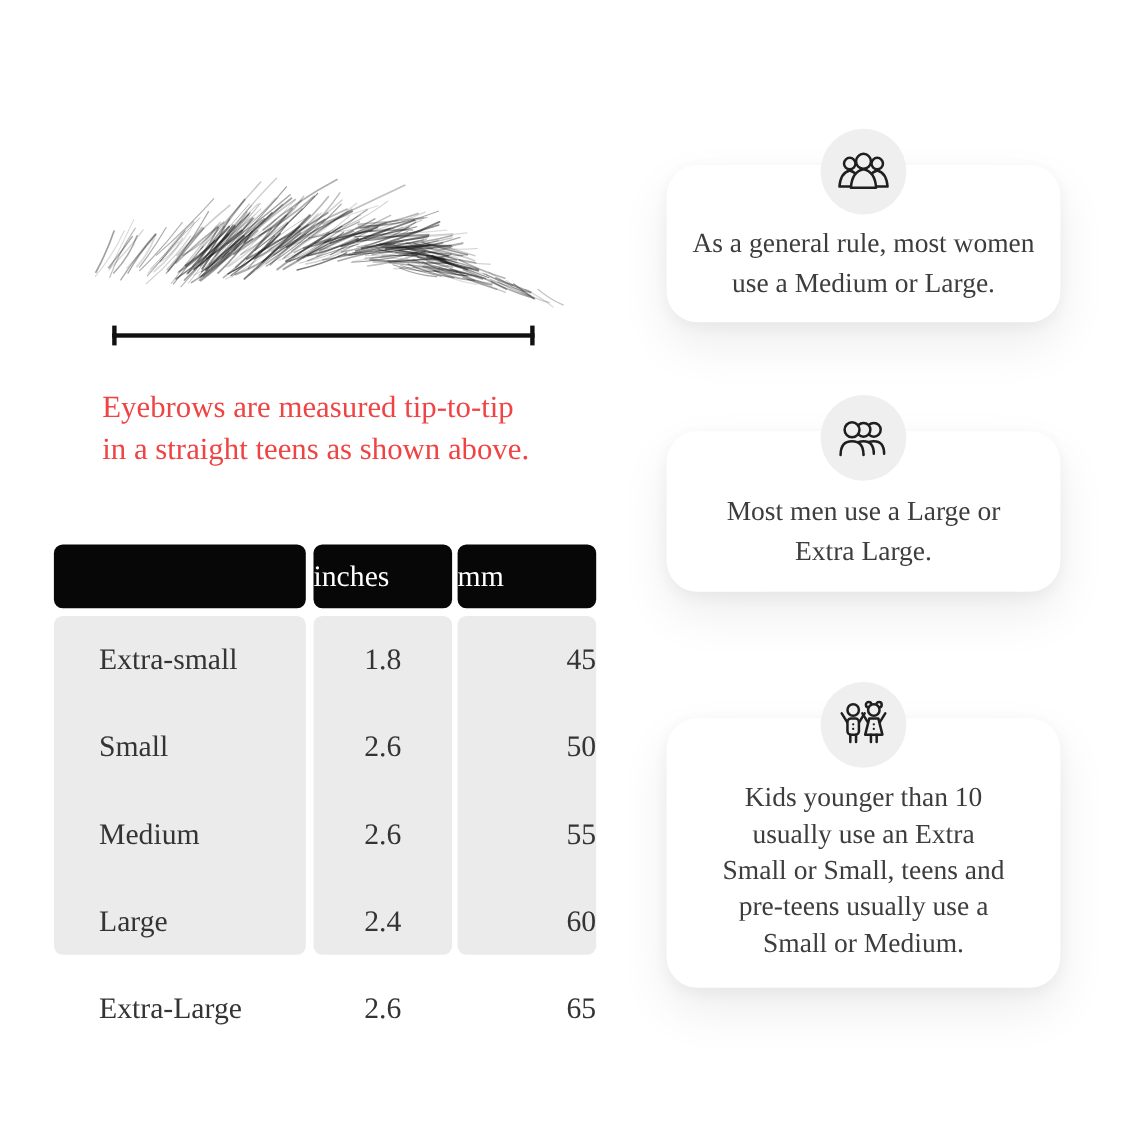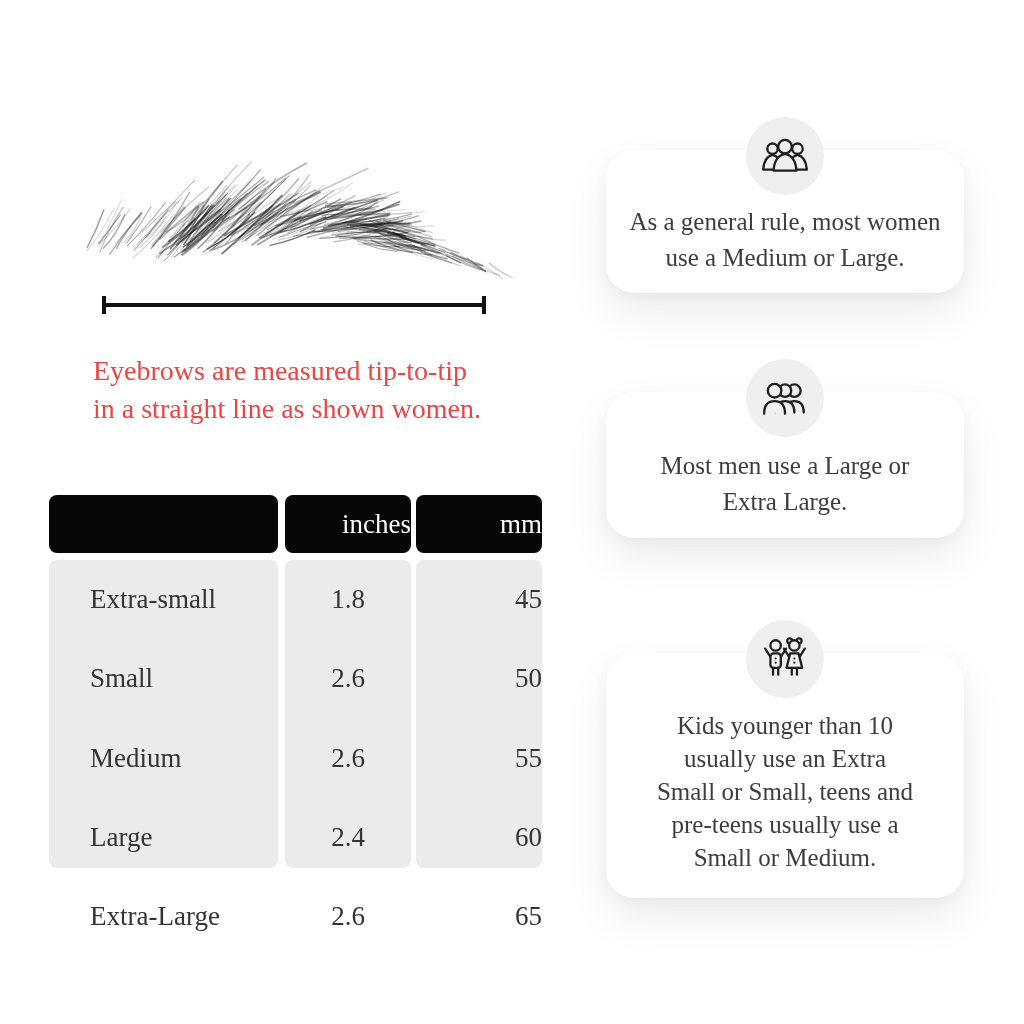--- a/index.html
+++ b/index.html
@@ -15,21 +15,21 @@
   .measure .tick.left{left:0;}
   .measure .tick.right{right:0;}
   .caption{position:absolute;left:93px;top:352px;width:430px;font-size:28px;line-height:38px;color:#ef4444;}
   
   .tbl-block{position:absolute;border-radius:8px;}
   .hdr{background:#070707;top:495px;height:58px;}
   .bdy{background:#ebebeb;top:560px;height:308px;}
   .c1{left:49px;width:229px;}
   .c2{left:285px;width:126px;}
   .c3{left:416px;width:126px;}
-  .hdr-text{position:absolute;top:495px;height:58px;line-height:58px;color:#ffffff;font-size:27px;text-align:right;}
+  .hdr-text{position:absolute;top:495px;height:58px;line-height:58px;color:#ffffff;font-size:27px;text-align:left;}
   .rows{position:absolute;left:49px;top:560px;width:493px;height:396px;display:flex;flex-direction:column;}
   .row{display:flex;flex:1;align-items:center;font-size:27px;color:#343434;}
   .cell-label{width:236px;padding-left:41px;box-sizing:border-box;}
   .cell-in{width:126px;text-align:center;}
   .cell-gap{width:5px;}
   .cell-mm{width:126px;text-align:right;}
   
   .card{
     position:absolute;left:606px;width:358px;background:#ffffff;border-radius:28px;
     box-shadow:0 20px 45px rgba(0,0,0,0.075),0 4px 14px rgba(0,0,0,0.045);
@@ -318,21 +318,21 @@
     </svg>
 
   <div class="measure">
     <div class="tick left"></div>
     <div class="bar"></div>
     <div class="tick right"></div>
   </div>
 
   <div class="caption">
     <div>Eyebrows are measured tip-to-tip</div>
-    <div>in a straight line as shown women.</div>
+    <div>in a straight teens as shown above.</div>
   </div>
 
   <div class="tbl-block hdr c1"></div>
   <div class="tbl-block hdr c2"></div>
   <div class="tbl-block hdr c3"></div>
   <div class="hdr-text c2">inches</div>
   <div class="hdr-text c3">mm</div>
   <div class="tbl-block bdy c1"></div>
   <div class="tbl-block bdy c2"></div>
   <div class="tbl-block bdy c3"></div>

